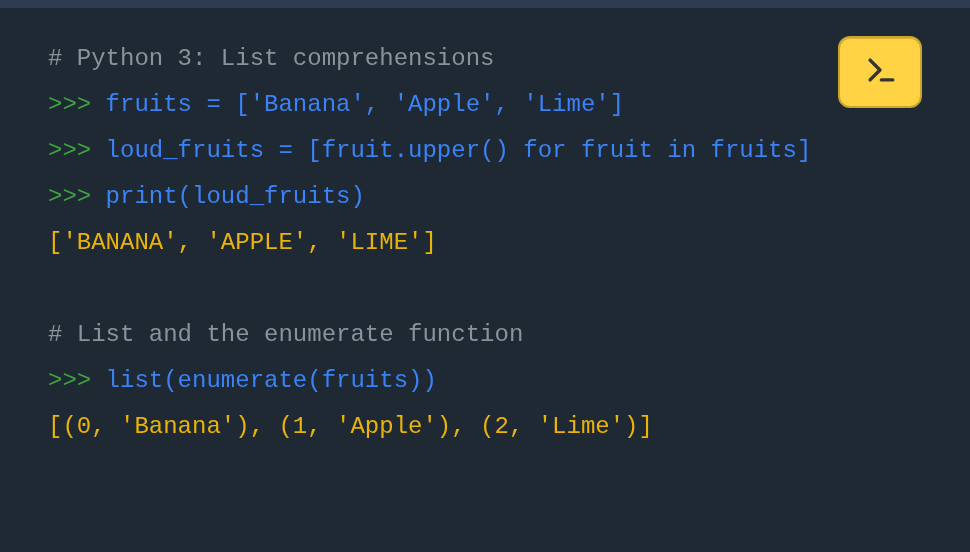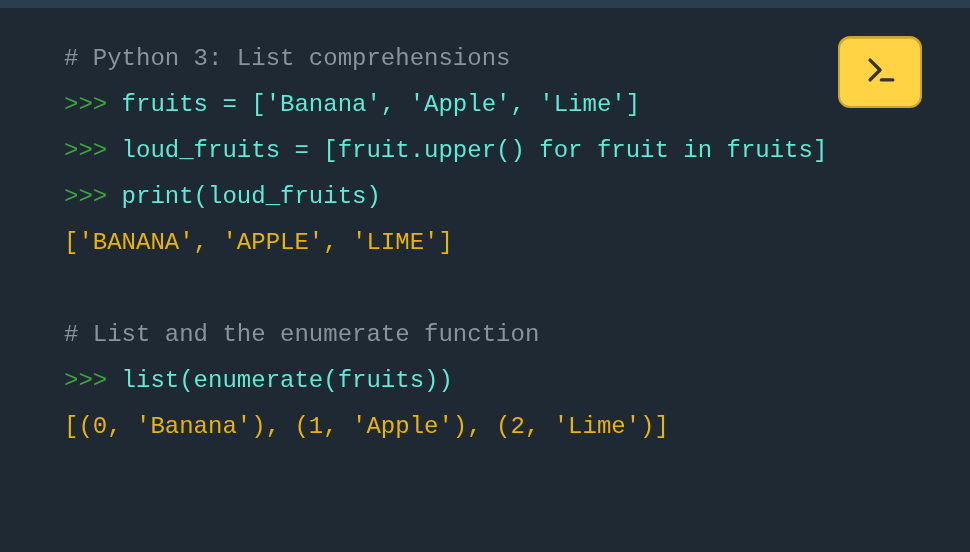--- a/index.html
+++ b/index.html
@@ -9,21 +9,21 @@
       height: 552px;
       overflow: hidden;
       font-family: 'Consolas', 'Menlo', 'Courier New', monospace;
     }
     .top-accent {
       height: 8px;
       background: #2b3d4f;
       width: 100%;
     }
     .code-container {
-      padding: 28px 48px 36px 64px;
+      padding: 28px 48px 36px 48px;
       position: relative;
     }
     .launch-button {
       position: absolute;
       top: 28px;
       right: 48px;
       width: 84px;
       height: 72px;
       background: #ffd343;
       border: 2px solid #caa62f;
@@ -41,21 +41,21 @@
     pre {
       font-size: 24px;
       line-height: 46px;
       white-space: pre-wrap;
       word-break: break-word;
       font-family: inherit;
     }
     .line { display: block; }
     .comment { color: #8a939b; }
     .prompt { color: #3fa33f; }
-    .code { color: #5eead4; }
+    .code { color: #3b82f6; }
     .output { color: #eab308; }
     .blank { height: 46px; }
   </style>
 </head>
 <body>
 
 <div class="top-accent"></div>
 
 <div class="code-container">
 

